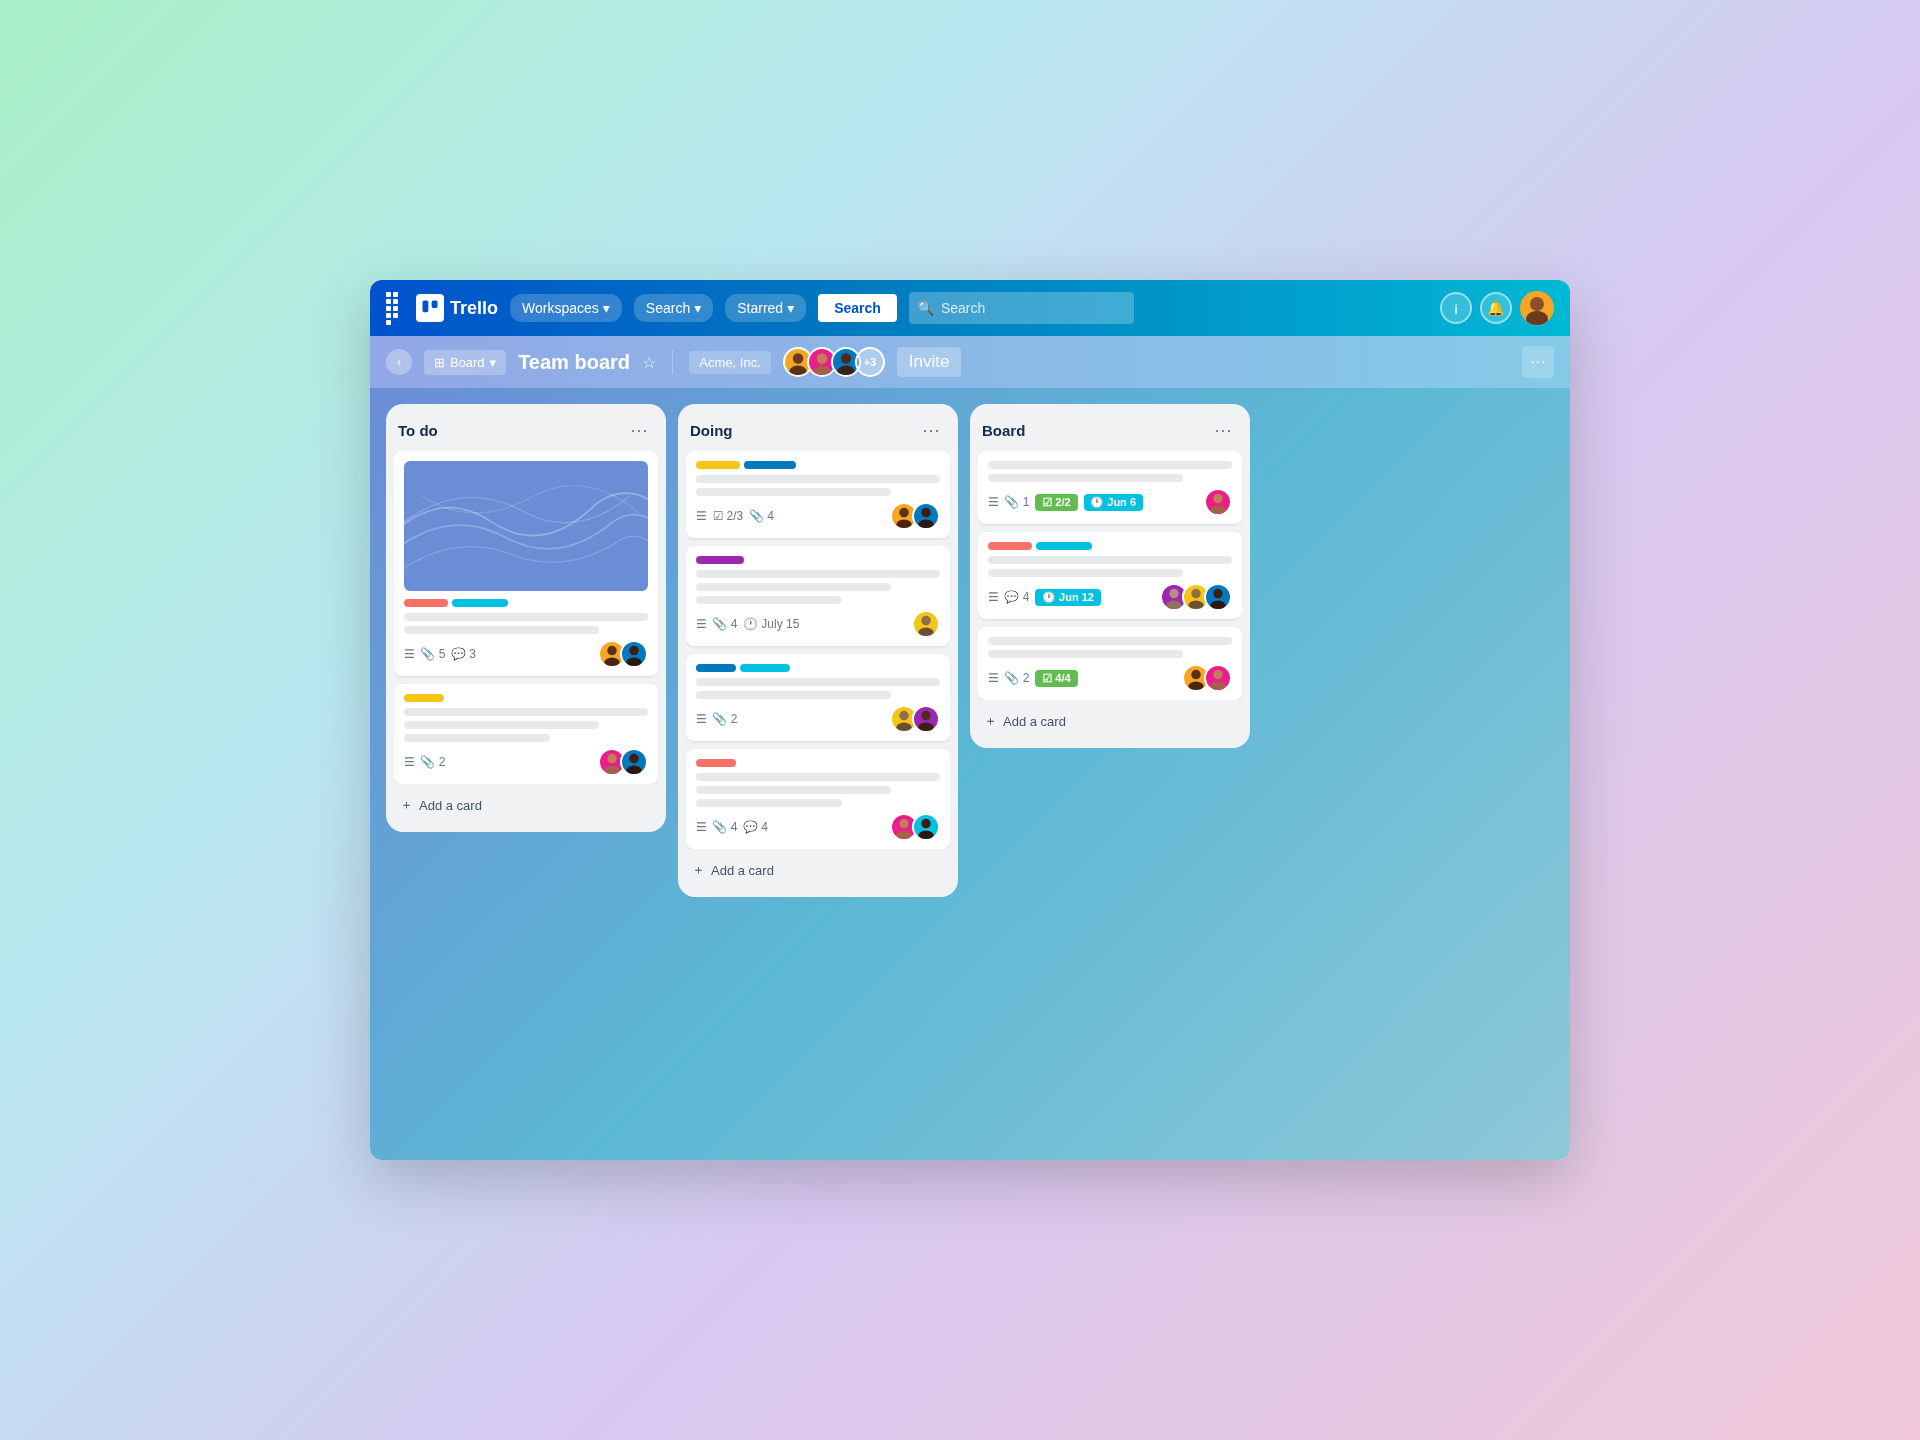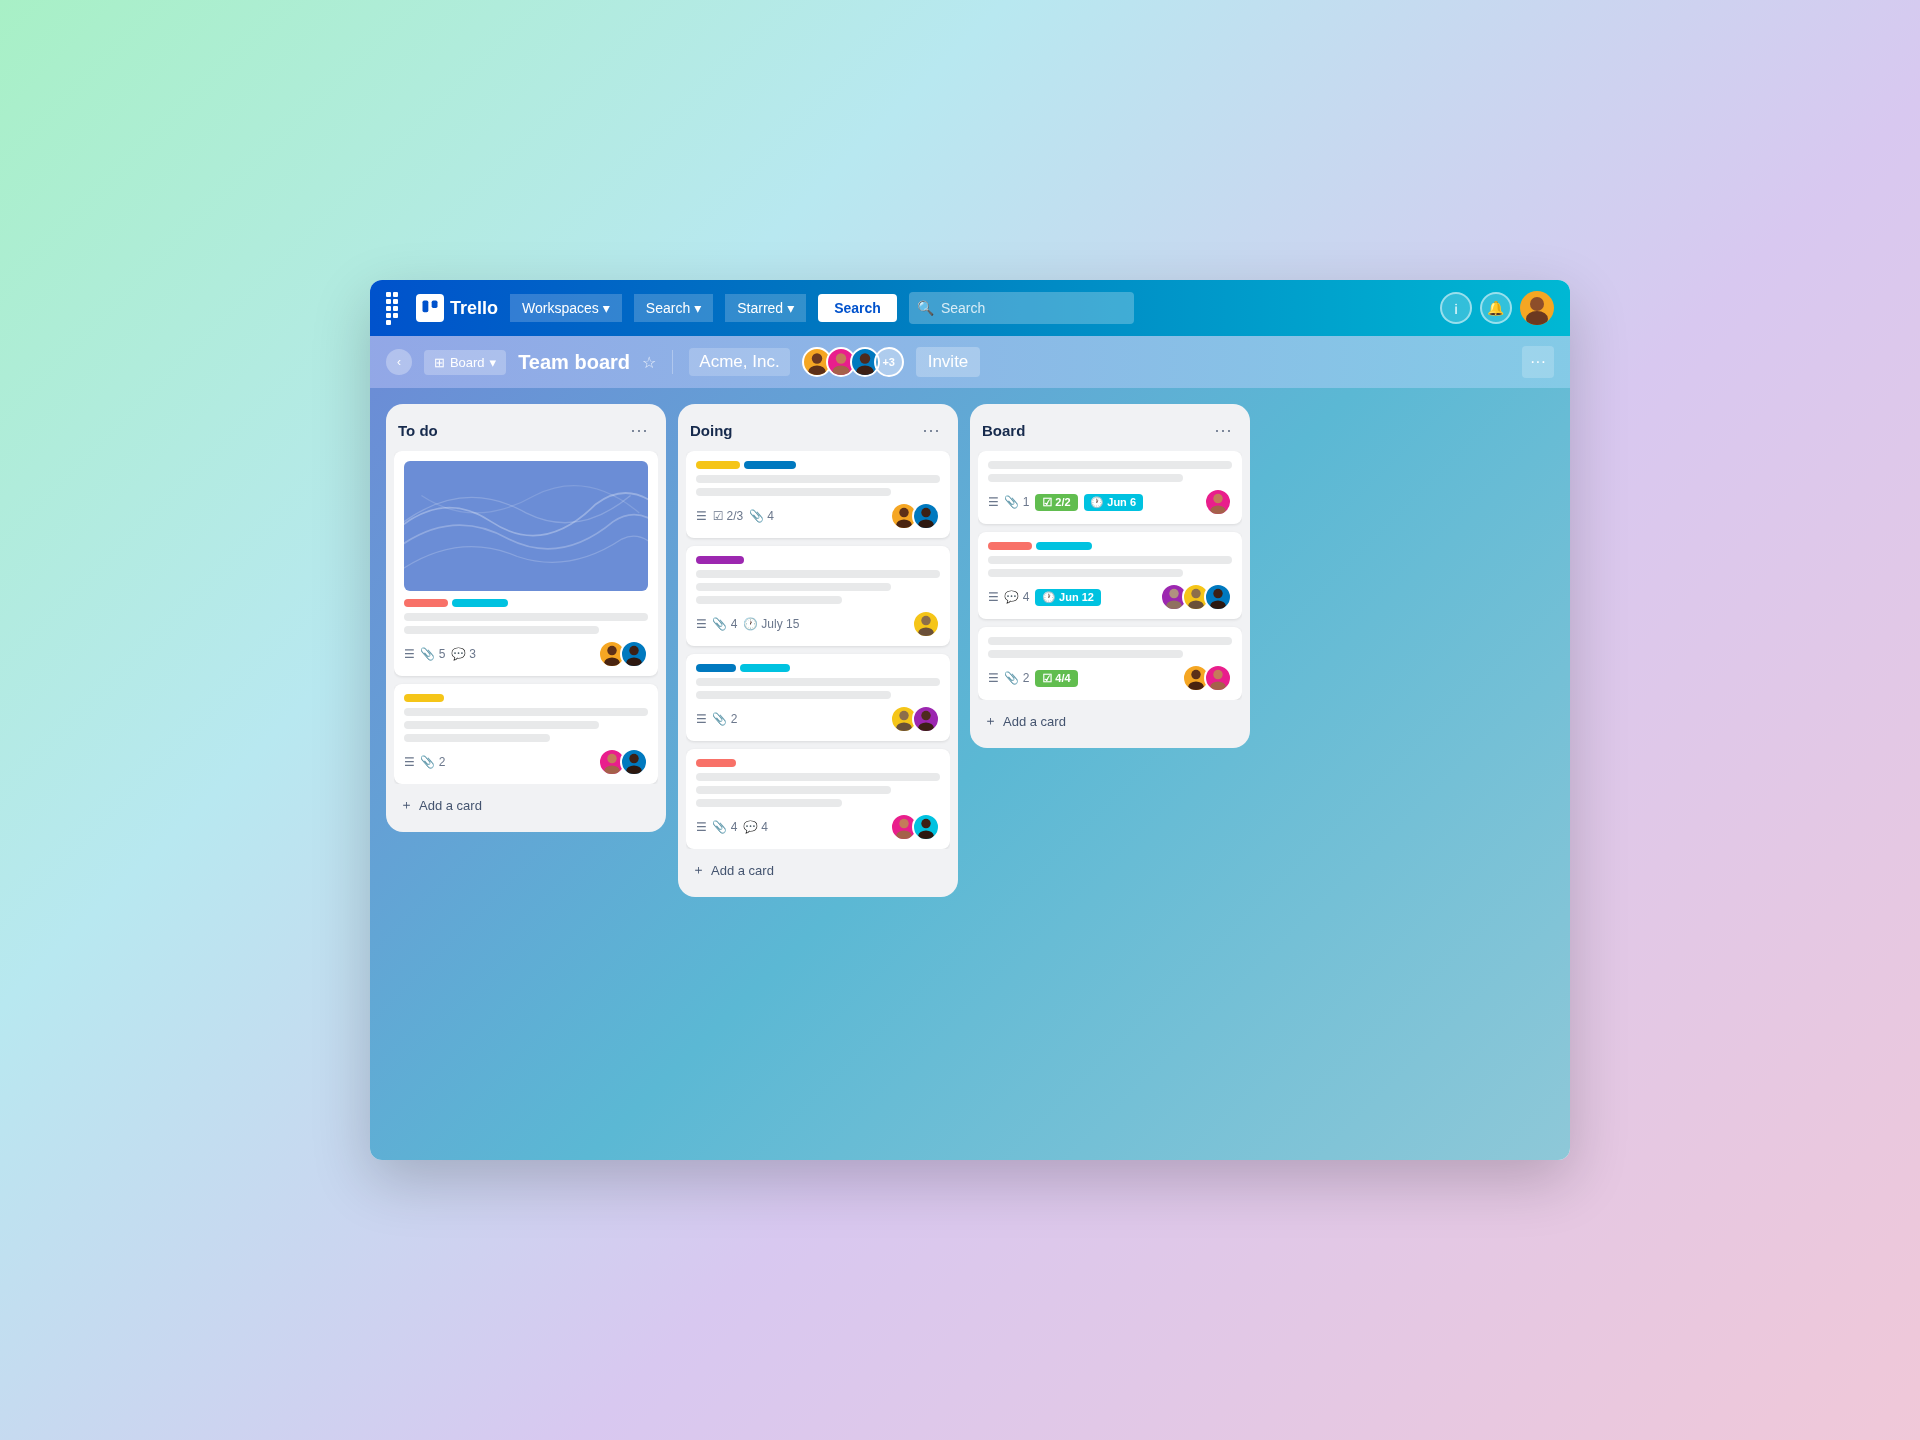--- a/index.html
+++ b/index.html
@@ -64,21 +64,21 @@
       display: flex;
       align-items: center;
       justify-content: center;
     }
     .trello-logo-icon svg { width: 20px; height: 20px; }
     .nav-btn {
       background: rgba(255,255,255,0.2);
       border: none;
       color: white;
       padding: 6px 12px;
-      border-radius: 0;
+      border-radius: 12px;
       font-size: 14px;
       cursor: pointer;
       display: flex;
       align-items: flex-end;
       gap: 4px;
     }
     .nav-create-btn {
       background: white;
       color: #0052cc;
       border: none;
@@ -180,21 +180,21 @@
       border: none;
       color: rgba(255,255,255,0.8);
       cursor: pointer;
       font-size: 16px;
     }
     .workspace-chip {
       background: rgba(255,255,255,0.2);
       color: white;
       padding: 4px 10px;
       border-radius: 4px;
-      font-size: 17px;
+      font-size: 13px;
       cursor: pointer;
     }
     .member-avatars {
       display: flex;
       align-items: center;
     }
     .member-avatar {
       width: 30px; height: 30px;
       border-radius: 50%;
       border: 2px solid white;

